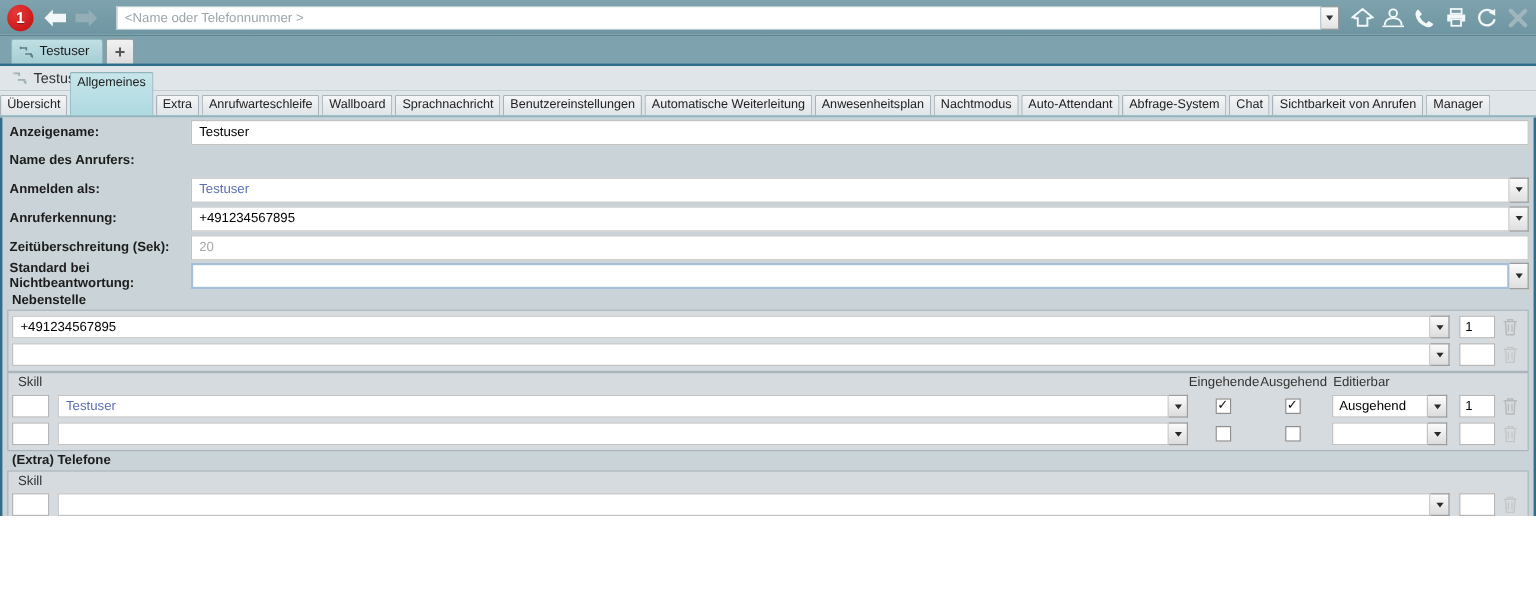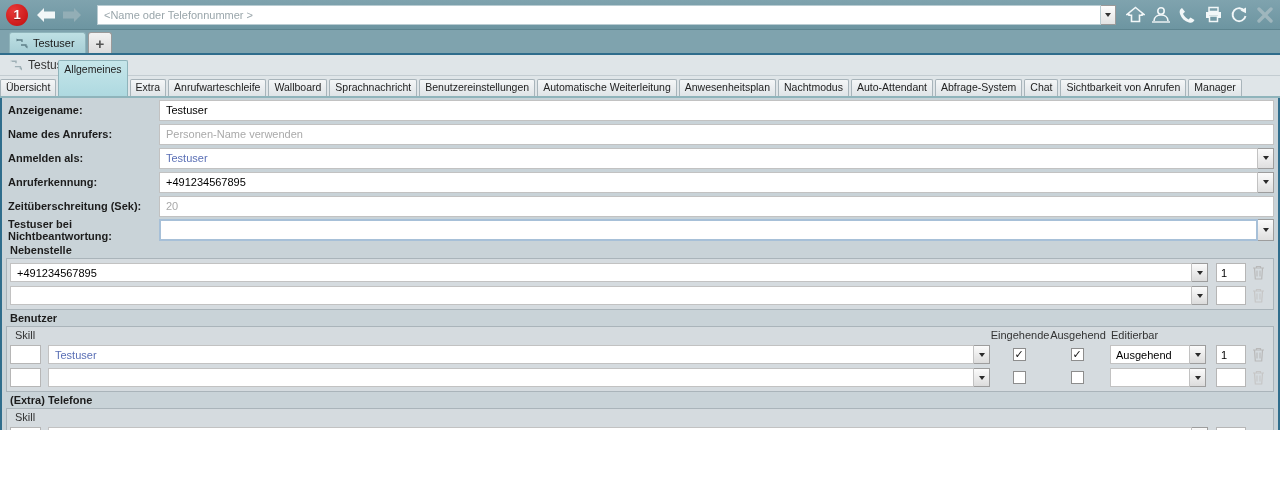--- a/index.html
+++ b/index.html
@@ -354,21 +354,20 @@
 
 <div class="formarea">
 
   <div class="frow">
     <div class="flabel">Anzeigename:</div>
     <div class="finput">Testuser</div>
   </div>
 
   <div class="frow">
     <div class="flabel">Name des Anrufers:</div>
-    <div class="finput ph">Personen-Name verwenden</div>
   </div>
 
   <div class="frow">
     <div class="flabel">Anmelden als:</div>
     <div class="finput link">Testuser</div>
     <div class="selbtn">
         <i></i>
       </div>
   </div>
 
@@ -380,21 +379,21 @@
       </div>
   </div>
 
   <div class="frow">
     <div class="flabel">Zeitüberschreitung (Sek):</div>
     <div class="finput ph">20</div>
   </div>
 
 
   <div class="frow">
-    <div class="flabel">Testuser bei Nichtbeantwortung:</div>
+    <div class="flabel">Standard bei Nichtbeantwortung:</div>
     <div class="finput focus"></div>
     <div class="selbtn tall">
         <i></i>
       </div>
   </div>
 
   <div class="sechead">Nebenstelle</div>
   <div class="panel" style="padding:2px 0;">
     <div class="grow">
       <div class="gtext">+491234567895</div>
@@ -417,21 +416,20 @@
       <div class="numcell"></div>
       <div class="trash">
         <svg width="13" height="15" viewBox="0 0 13 15">
             <path d="M1 3 H12 M4.5 3 V1.5 H8.5 V3 M2.5 3 L3.3 14 H9.7 L10.5 3" fill="none" stroke="#c6c6c6" stroke-width="1.2"></path>
             <path d="M5 5.5 V11.5 M8 5.5 V11.5" stroke="#c6c6c6" stroke-width="1.1"></path>
           </svg>
       </div>
     </div>
   </div>
 
-  <div class="sechead">Benutzer</div>
   <div class="panel" style="padding-bottom:2px;">
     <div style="display:flex;align-items:center;height:16px;">
       <div class="colhead" style="flex:1 1 auto;">Skill</div>
       <div class="chkcol hdrlbl">Eingehende</div>
       <div class="chkcol hdrlbl">Ausgehend</div>
       <div class="hdrlbl" style="width:104px;text-align:left;padding-left:4px;">Editierbar</div>
       <div style="width:62px;"></div>
     </div>
 
     <div class="grow">

